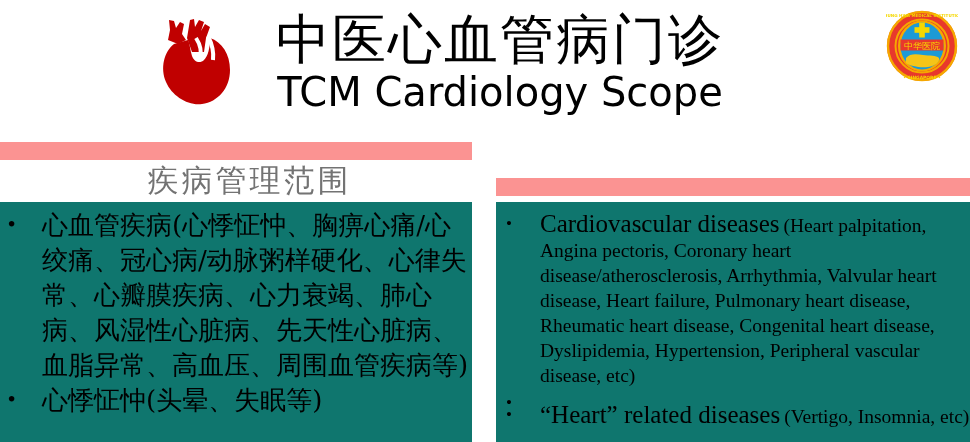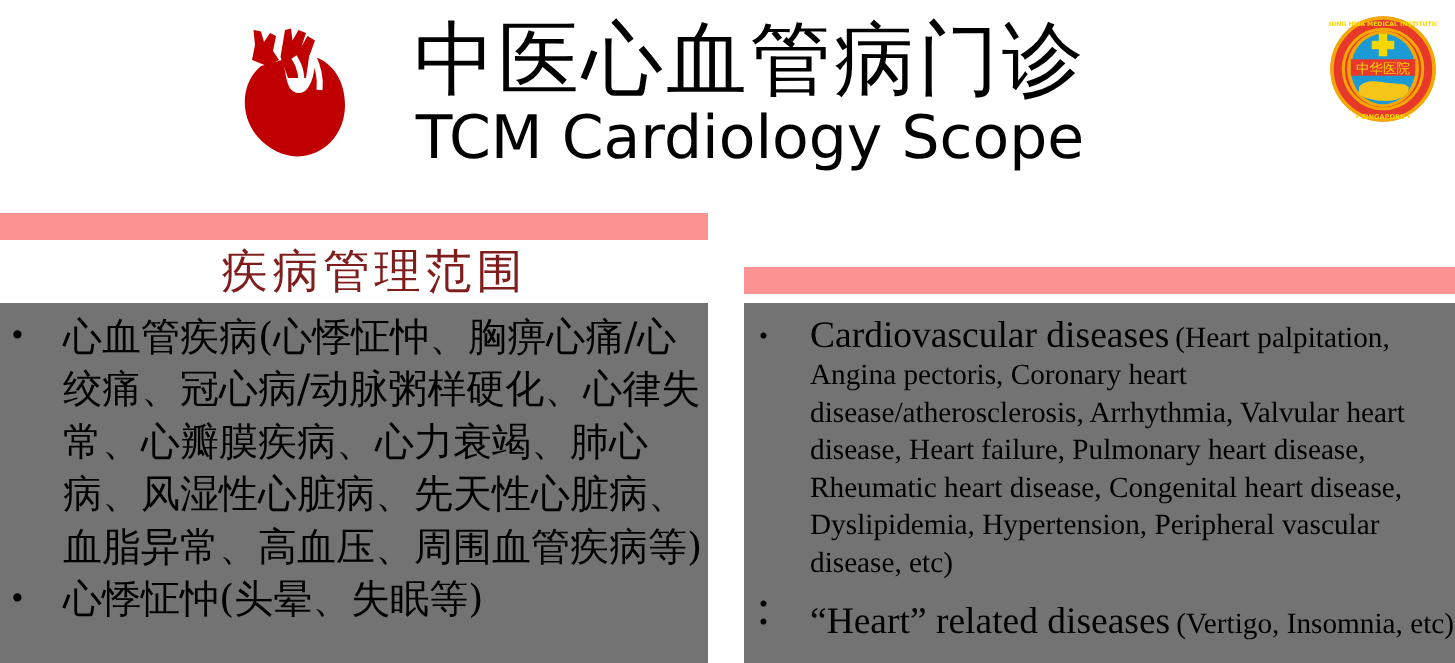--- a/index.html
+++ b/index.html
@@ -89,40 +89,40 @@
     height: 42px;
     display: flex;
     align-items: center;
     justify-content: center;
     background: #ffffff;
   }
   .head-title-cn {
     font-family: Liberation Serif, serif;
     font-size: 31px;
     line-height: 34px;
-    color: #7f1d1d;
+    color: #737373;
     letter-spacing: 3px;
     white-space: nowrap;
     margin-left: 27px;
   }
   .head-title-en {
     font-family: "Liberation Serif", serif;
     font-weight: bold;
     font-size: 31px;
     line-height: 34px;
     color: #000000;
     white-space: nowrap;
   }
 
   
   .col-body {
     position: absolute;
     top: 202px;
     height: 240px;
-    background: #737373;
+    background: #0f766e;
     overflow: hidden;
   }
   .col-body.left  { left: 0px;   width: 472px; }
   .col-body.right { left: 496px; width: 474px; }
 
   ul.bullets {
     list-style: none;
     margin: 0;
     padding: 0;
   }

